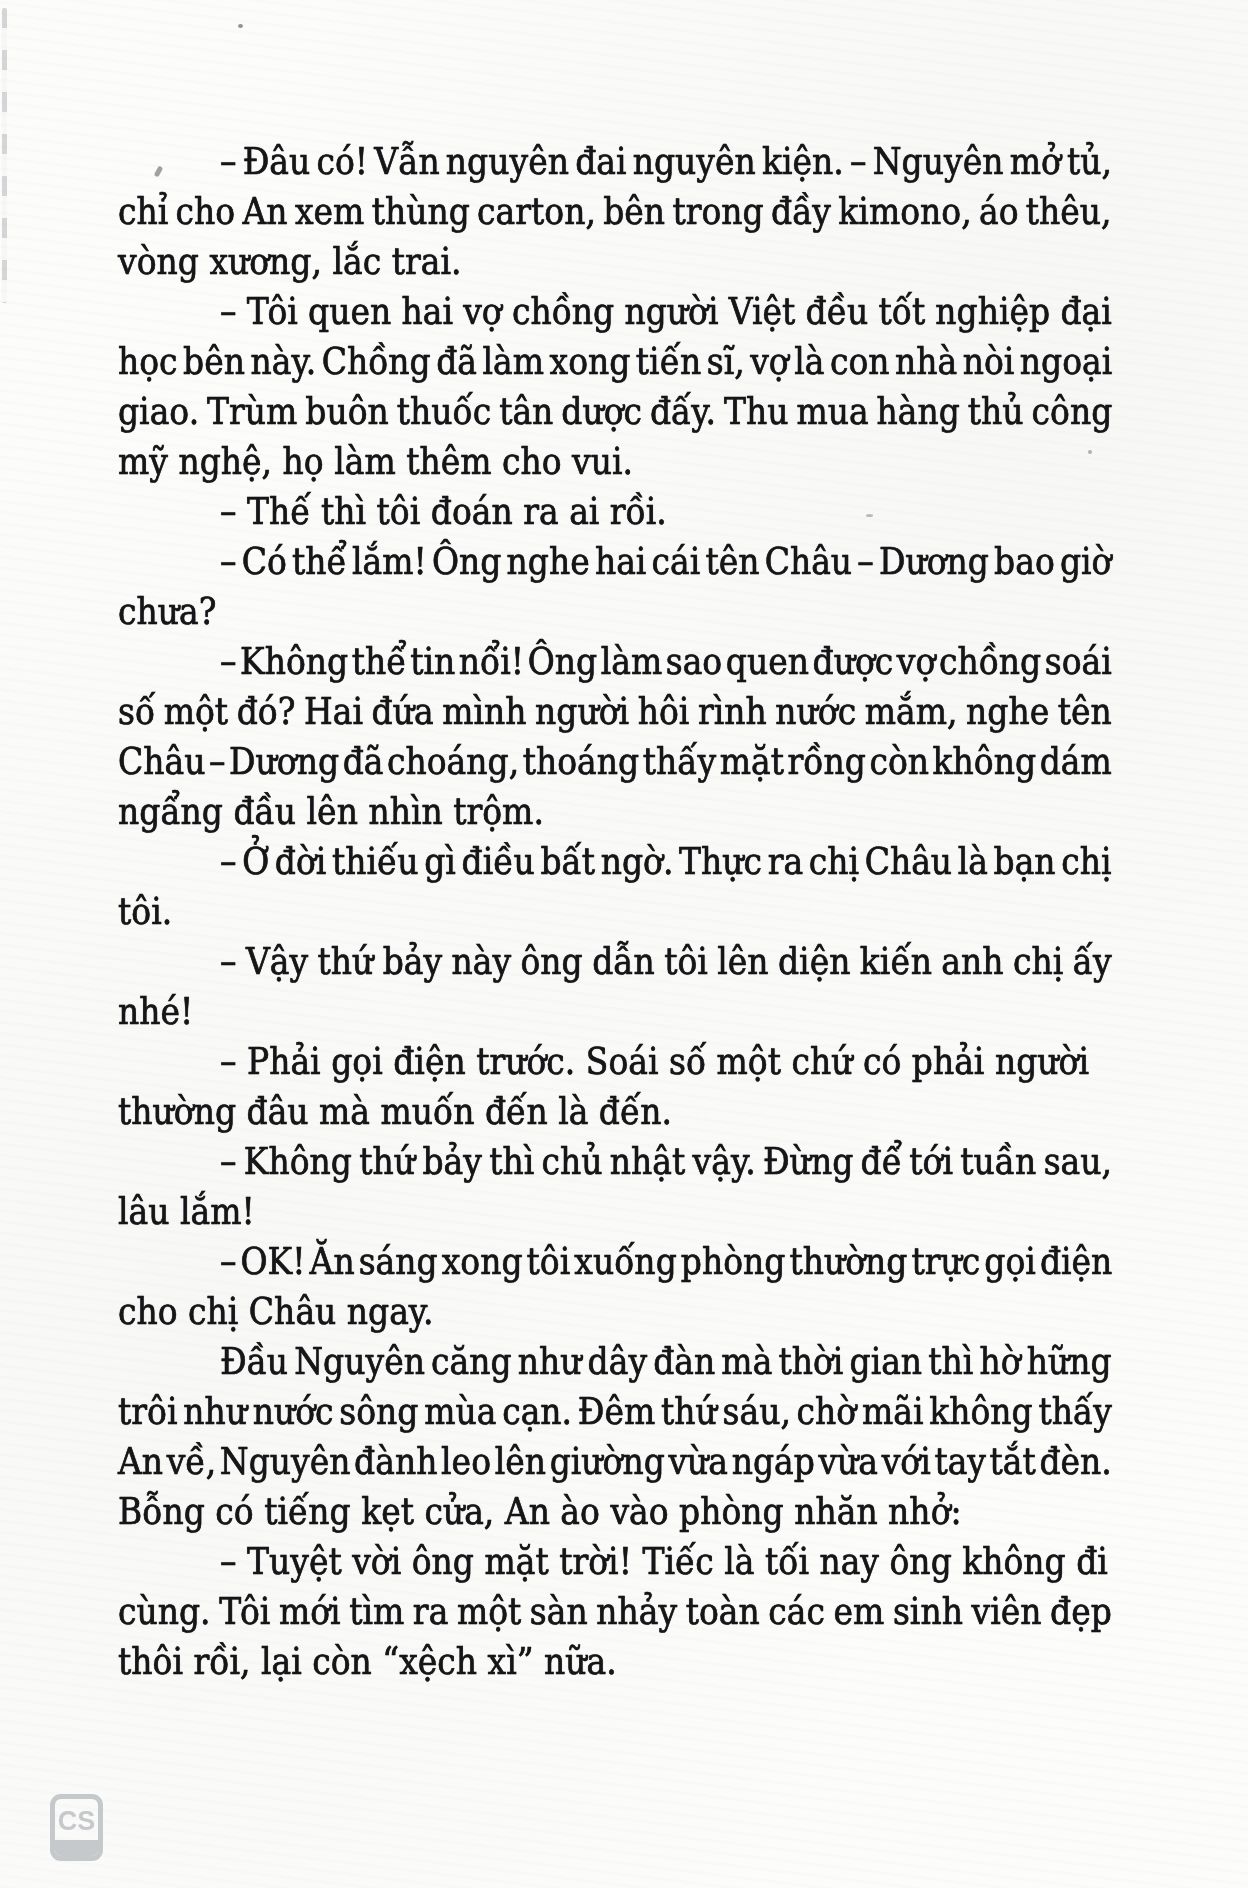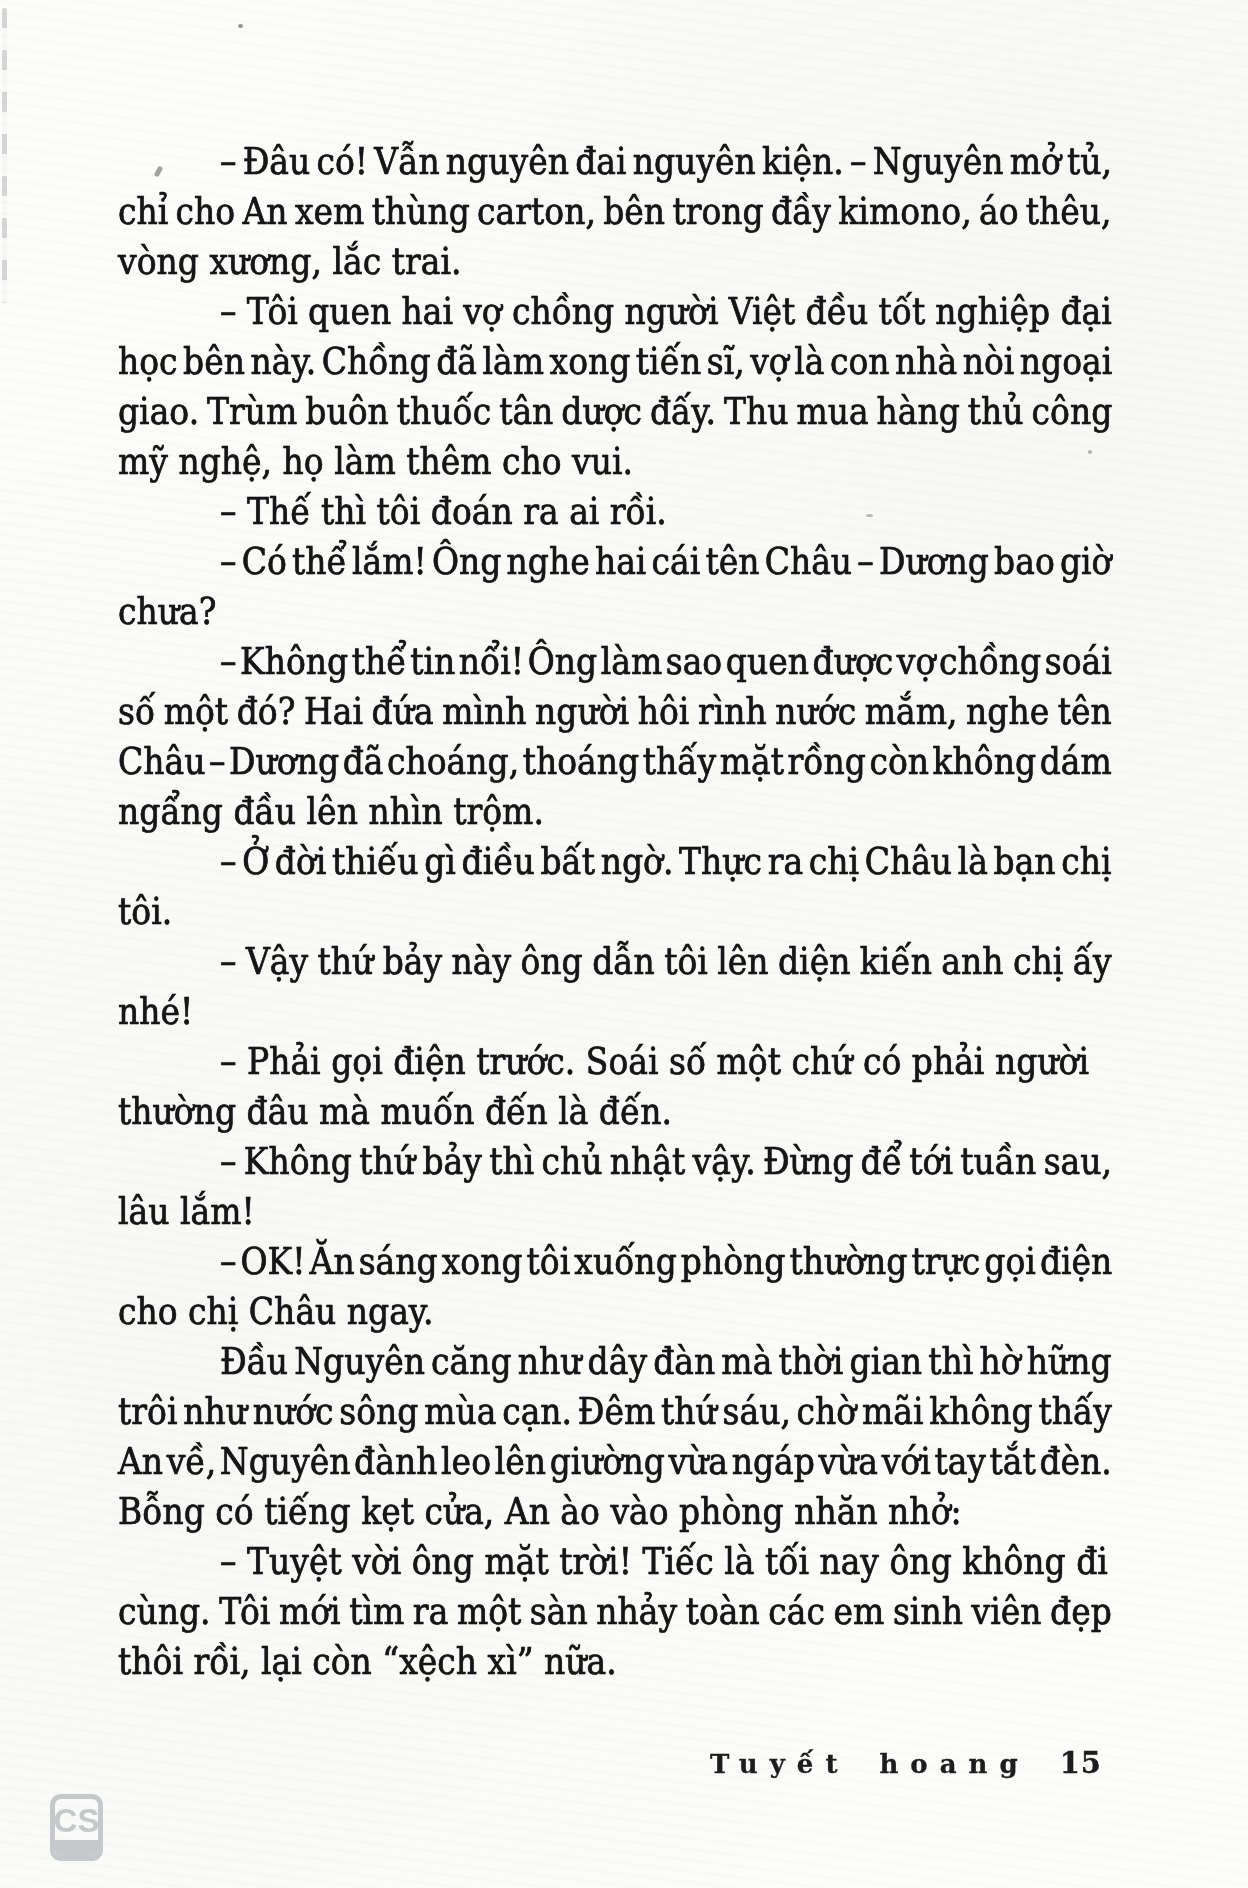--- a/index.html
+++ b/index.html
@@ -51,21 +51,21 @@
 
   .watermark{
     position:absolute;left:50px;top:1794px;
     display:flex;align-items:center;gap:25px;
   }
   .cs-badge{
     position:relative;box-sizing:border-box;width:53px;height:67px;
     border:5px solid #c6c9cc;border-radius:11px;overflow:hidden;
     display:flex;justify-content:center;
     font-family:"Liberation Sans","DejaVu Sans",sans-serif;
-    font-weight:bold;font-size:33px;color:#c6c9cc;line-height:44px;
+    font-weight:bold;font-size:27px;color:#c6c9cc;line-height:44px;
   }
   .cs-badge .bar{
     position:absolute;left:0;right:0;bottom:0;height:16px;background:#c6c9cc;
   }
   .wm-text{
     font-family:"Liberation Sans","DejaVu Sans",sans-serif;
     font-size:39px;color:#bdc1c4;letter-spacing:0.5px;
   }
 </style>
 </head>
@@ -106,24 +106,20 @@
     <div class="line">cho chị Châu ngay.</div>
     <div class="line indent fill" style="word-spacing: -4.36px;">Đầu Nguyên căng như dây đàn mà thời gian thì hờ hững</div>
     <div class="line fill" style="word-spacing: -4.75px;">trôi như nước sông mùa cạn. Đêm thứ sáu, chờ mãi không thấy</div>
     <div class="line fill" style="word-spacing: -6.85px;">An về, Nguyên đành leo lên giường vừa ngáp vừa với tay tắt đèn.</div>
     <div class="line">Bỗng có tiếng kẹt cửa, An ào vào phòng nhăn nhở:</div>
     <div class="line indent fill" style="word-spacing: 0px;">– Tuyệt vời ông mặt trời! Tiếc là tối nay ông không đi</div>
     <div class="line fill" style="word-spacing: -1.92px;">cùng. Tôi mới tìm ra một sàn nhảy toàn các em sinh viên đẹp</div>
     <div class="line">thôi rồi, lại còn “xệch xì” nữa.</div>
   </div>
 
-  <div class="footer">
-    <span class="title">Tuyết hoang</span>
-    <span class="num">15</span>
-  </div>
 
   <div class="watermark">
     <div class="cs-badge">
       <span>CS</span>
       <div class="bar"></div>
     </div>
   </div>
 </div>
 
 </body></html>

